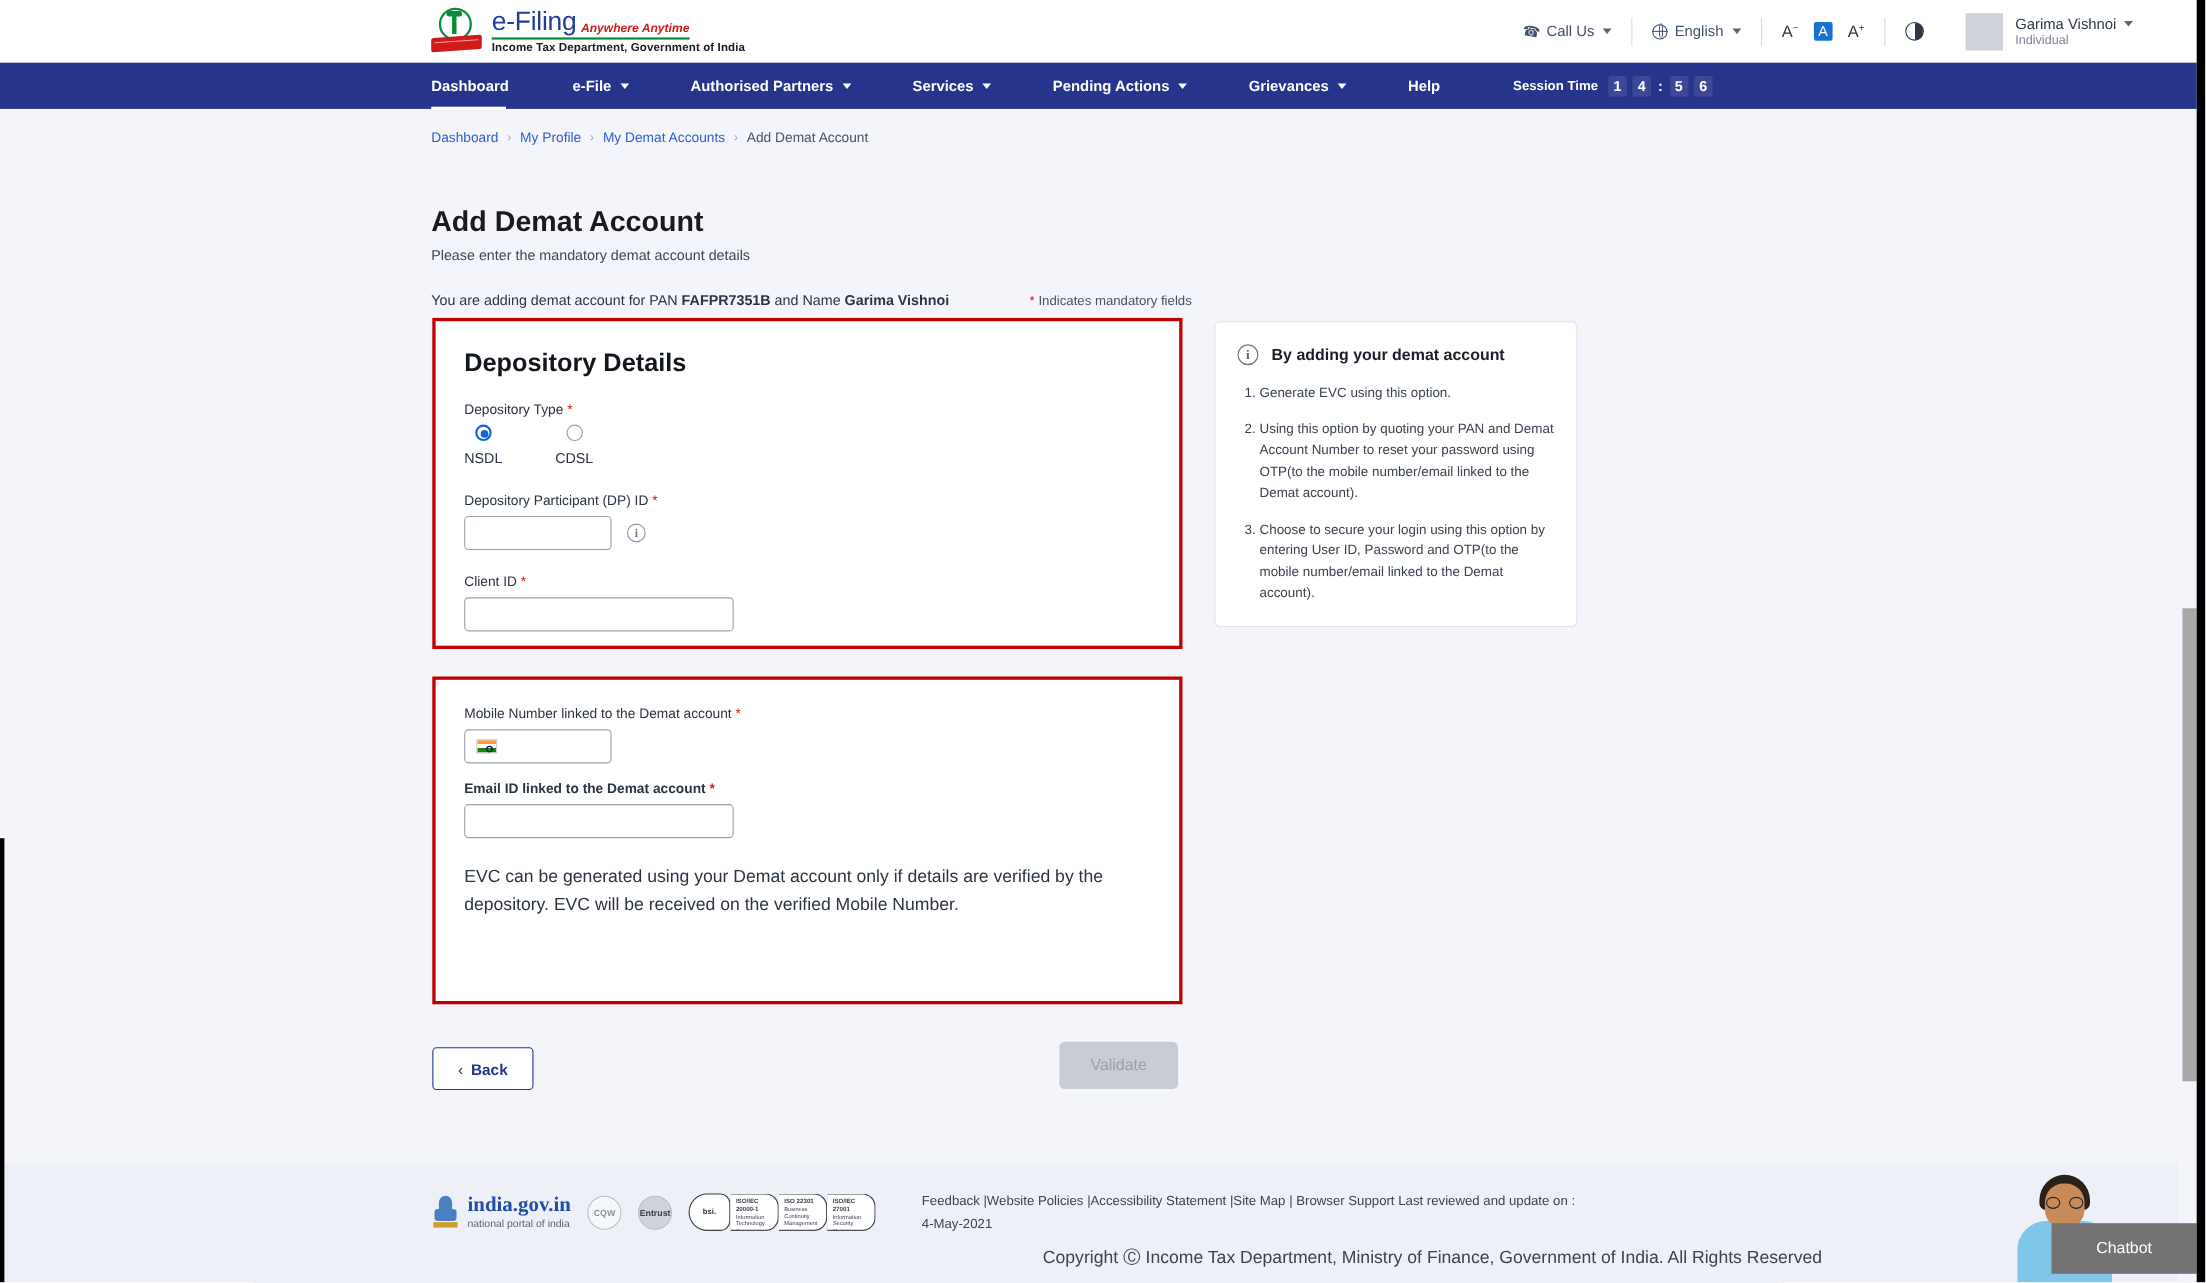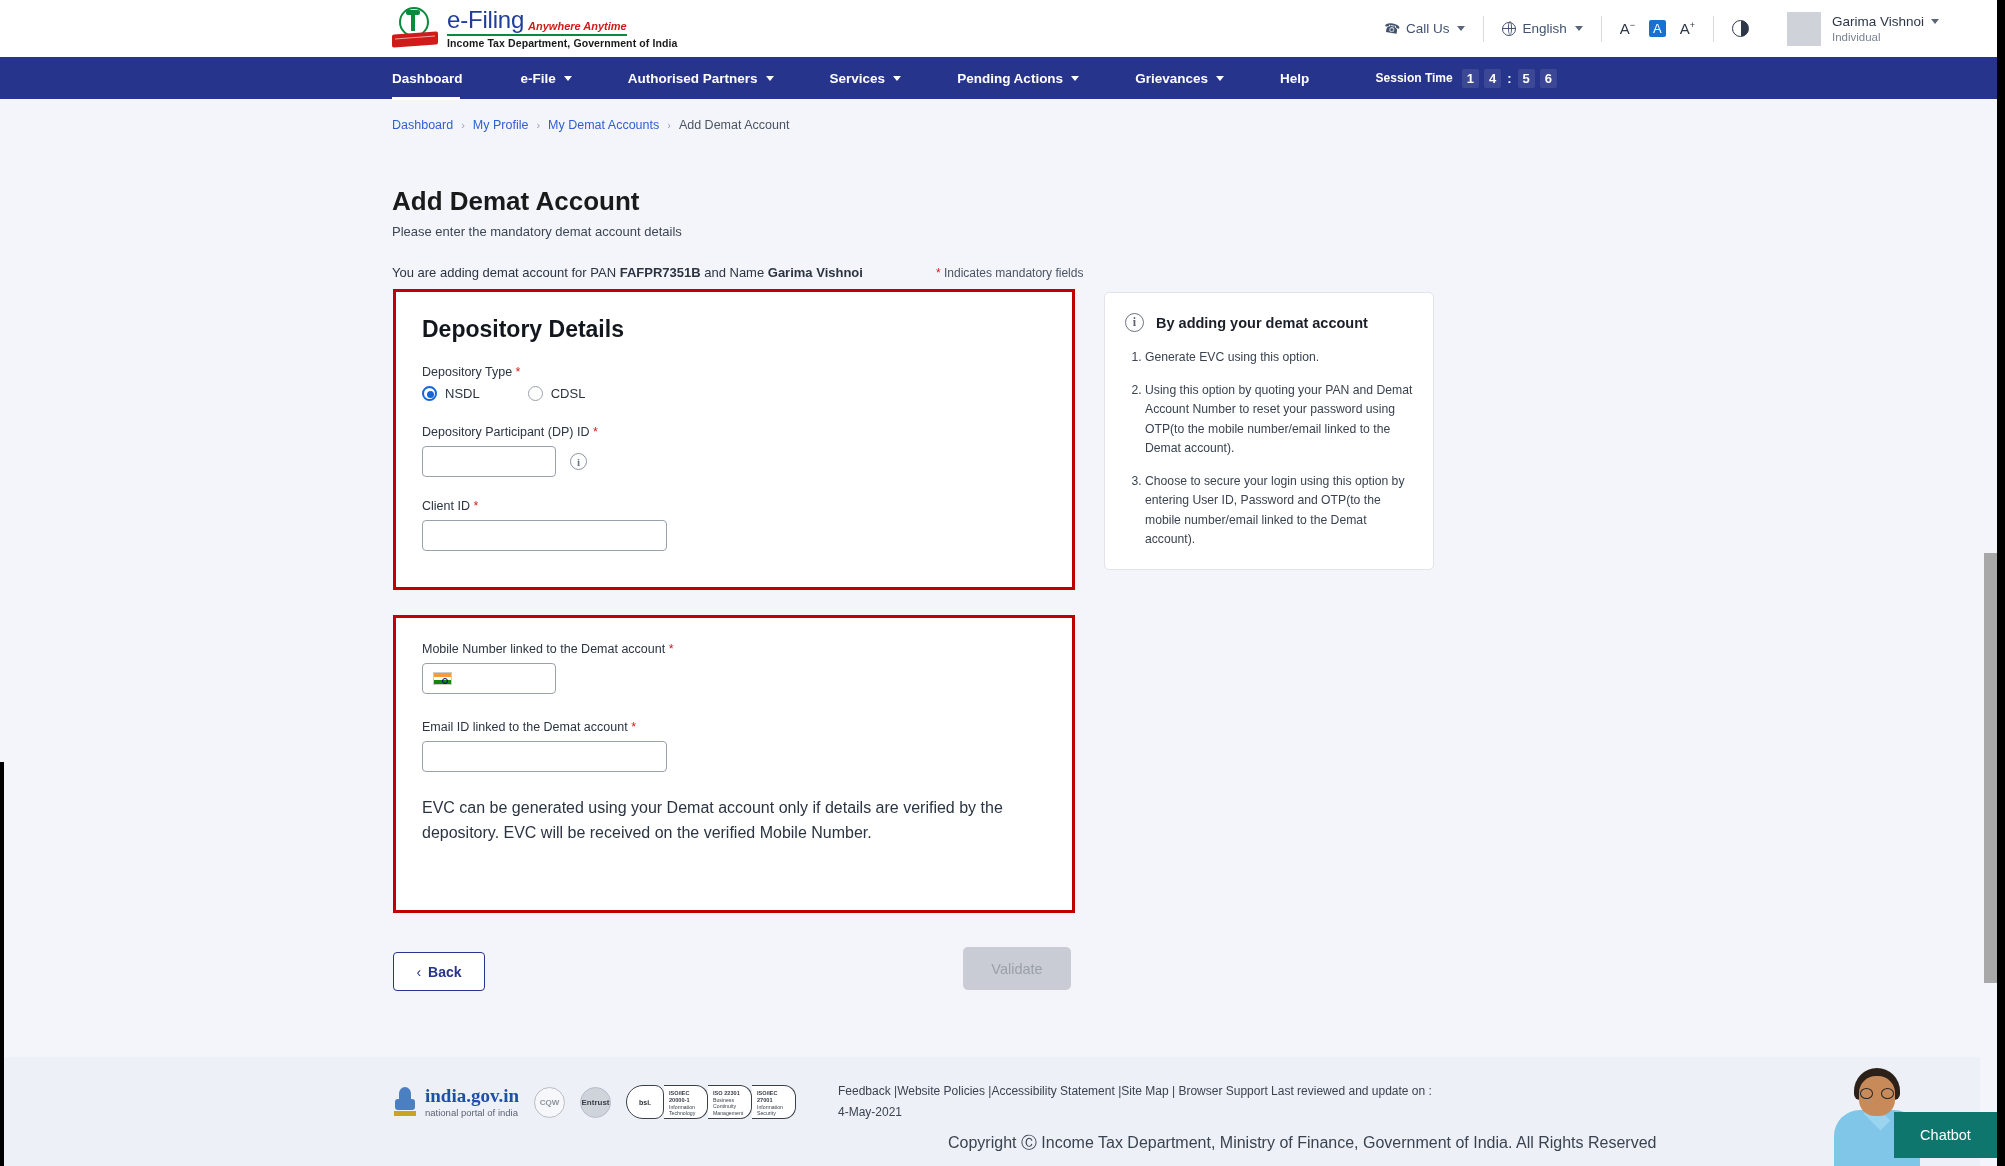--- a/index.html
+++ b/index.html
@@ -200,21 +200,21 @@
   .card-inner { padding: 24px 26px 0 26px; }
   .card-title {
     font-size: 23px; font-weight: 700; color: #12161d; margin: 0 0 22px;
   }
   .field-label {
     font-size: 12.5px; color: #2b3442; margin-bottom: 7px;
   }
   .req { color: #d11a1a; }
 
   .radio-row { display: flex; align-items: center; gap: 0; margin-bottom: 24px; }
-  .radio-opt { display: flex; align-items: center; gap: 8px; margin-right: 48px; }
+  .radio-opt { display: flex; align-items: center; gap: 8px; margin-right: 48px; flex-direction: column; }
   .radio {
     width: 15px; height: 15px; border-radius: 50%;
     border: 1.8px solid #9aa1ad; background: #fff; position: relative; flex: none;
   }
   .radio.checked { border-color: #1565d8; border-width: 2px; }
   .radio.checked::after {
     content: ""; position: absolute; left: 3px; top: 3px;
     width: 7px; height: 7px; border-radius: 50%; background: #1565d8;
   }
   .radio-label { font-size: 13px; color: #2b3442; }
@@ -386,22 +386,22 @@
   }
   .cb-hand {
     position: absolute; left: 66px; bottom: 20px; width: 16px; height: 12px;
     background: #c98a5a; border-radius: 6px;
   }
   .cb-star {
     position: absolute; left: 74px; bottom: 26px;
     color: #f5a623; font-size: 14px; line-height: 1;
   }
   .chatbot-btn {
-    position: absolute; right: 0; bottom: 8px; width: 103px; height: 46px;
-    background: #0f766e; color: #ffffff; font-size: 14.5px;
+    position: absolute; right: 0; bottom: 8px; width: 132px; height: 46px;
+    background: #737373; color: #ffffff; font-size: 14.5px;
     display: flex; align-items: center; justify-content: center;
   }
 </style>
 </head>
 <body>
 
 <div class="viewport">
 
   <div class="topbar">
 
@@ -566,21 +566,21 @@
   <div class="card-outline" id="contact-card">
     <div class="card-inner">
 
       <div class="field-label">
         <span>Mobile Number linked to the Demat account</span> <span class="req">*</span>
       </div>
       <div class="text-input w-mobile mobile-box">
         <span class="flag"></span>
       </div>
 
-      <div class="field-label" style="margin-top:26px;">
+      <div class="field-label" style="margin-top:16px;font-weight:bold;">
         <span>Email ID linked to the Demat account</span> <span class="req">*</span>
       </div>
       <input class="text-input w-email" type="text" value="" style="">
 
       <div class="helper-note">EVC can be generated using your Demat account only if details are verified by the depository. EVC will be received on the verified Mobile Number.</div>
     </div>
   </div>
 
   <div class="btn-back">
     <span class="chev">‹</span>

